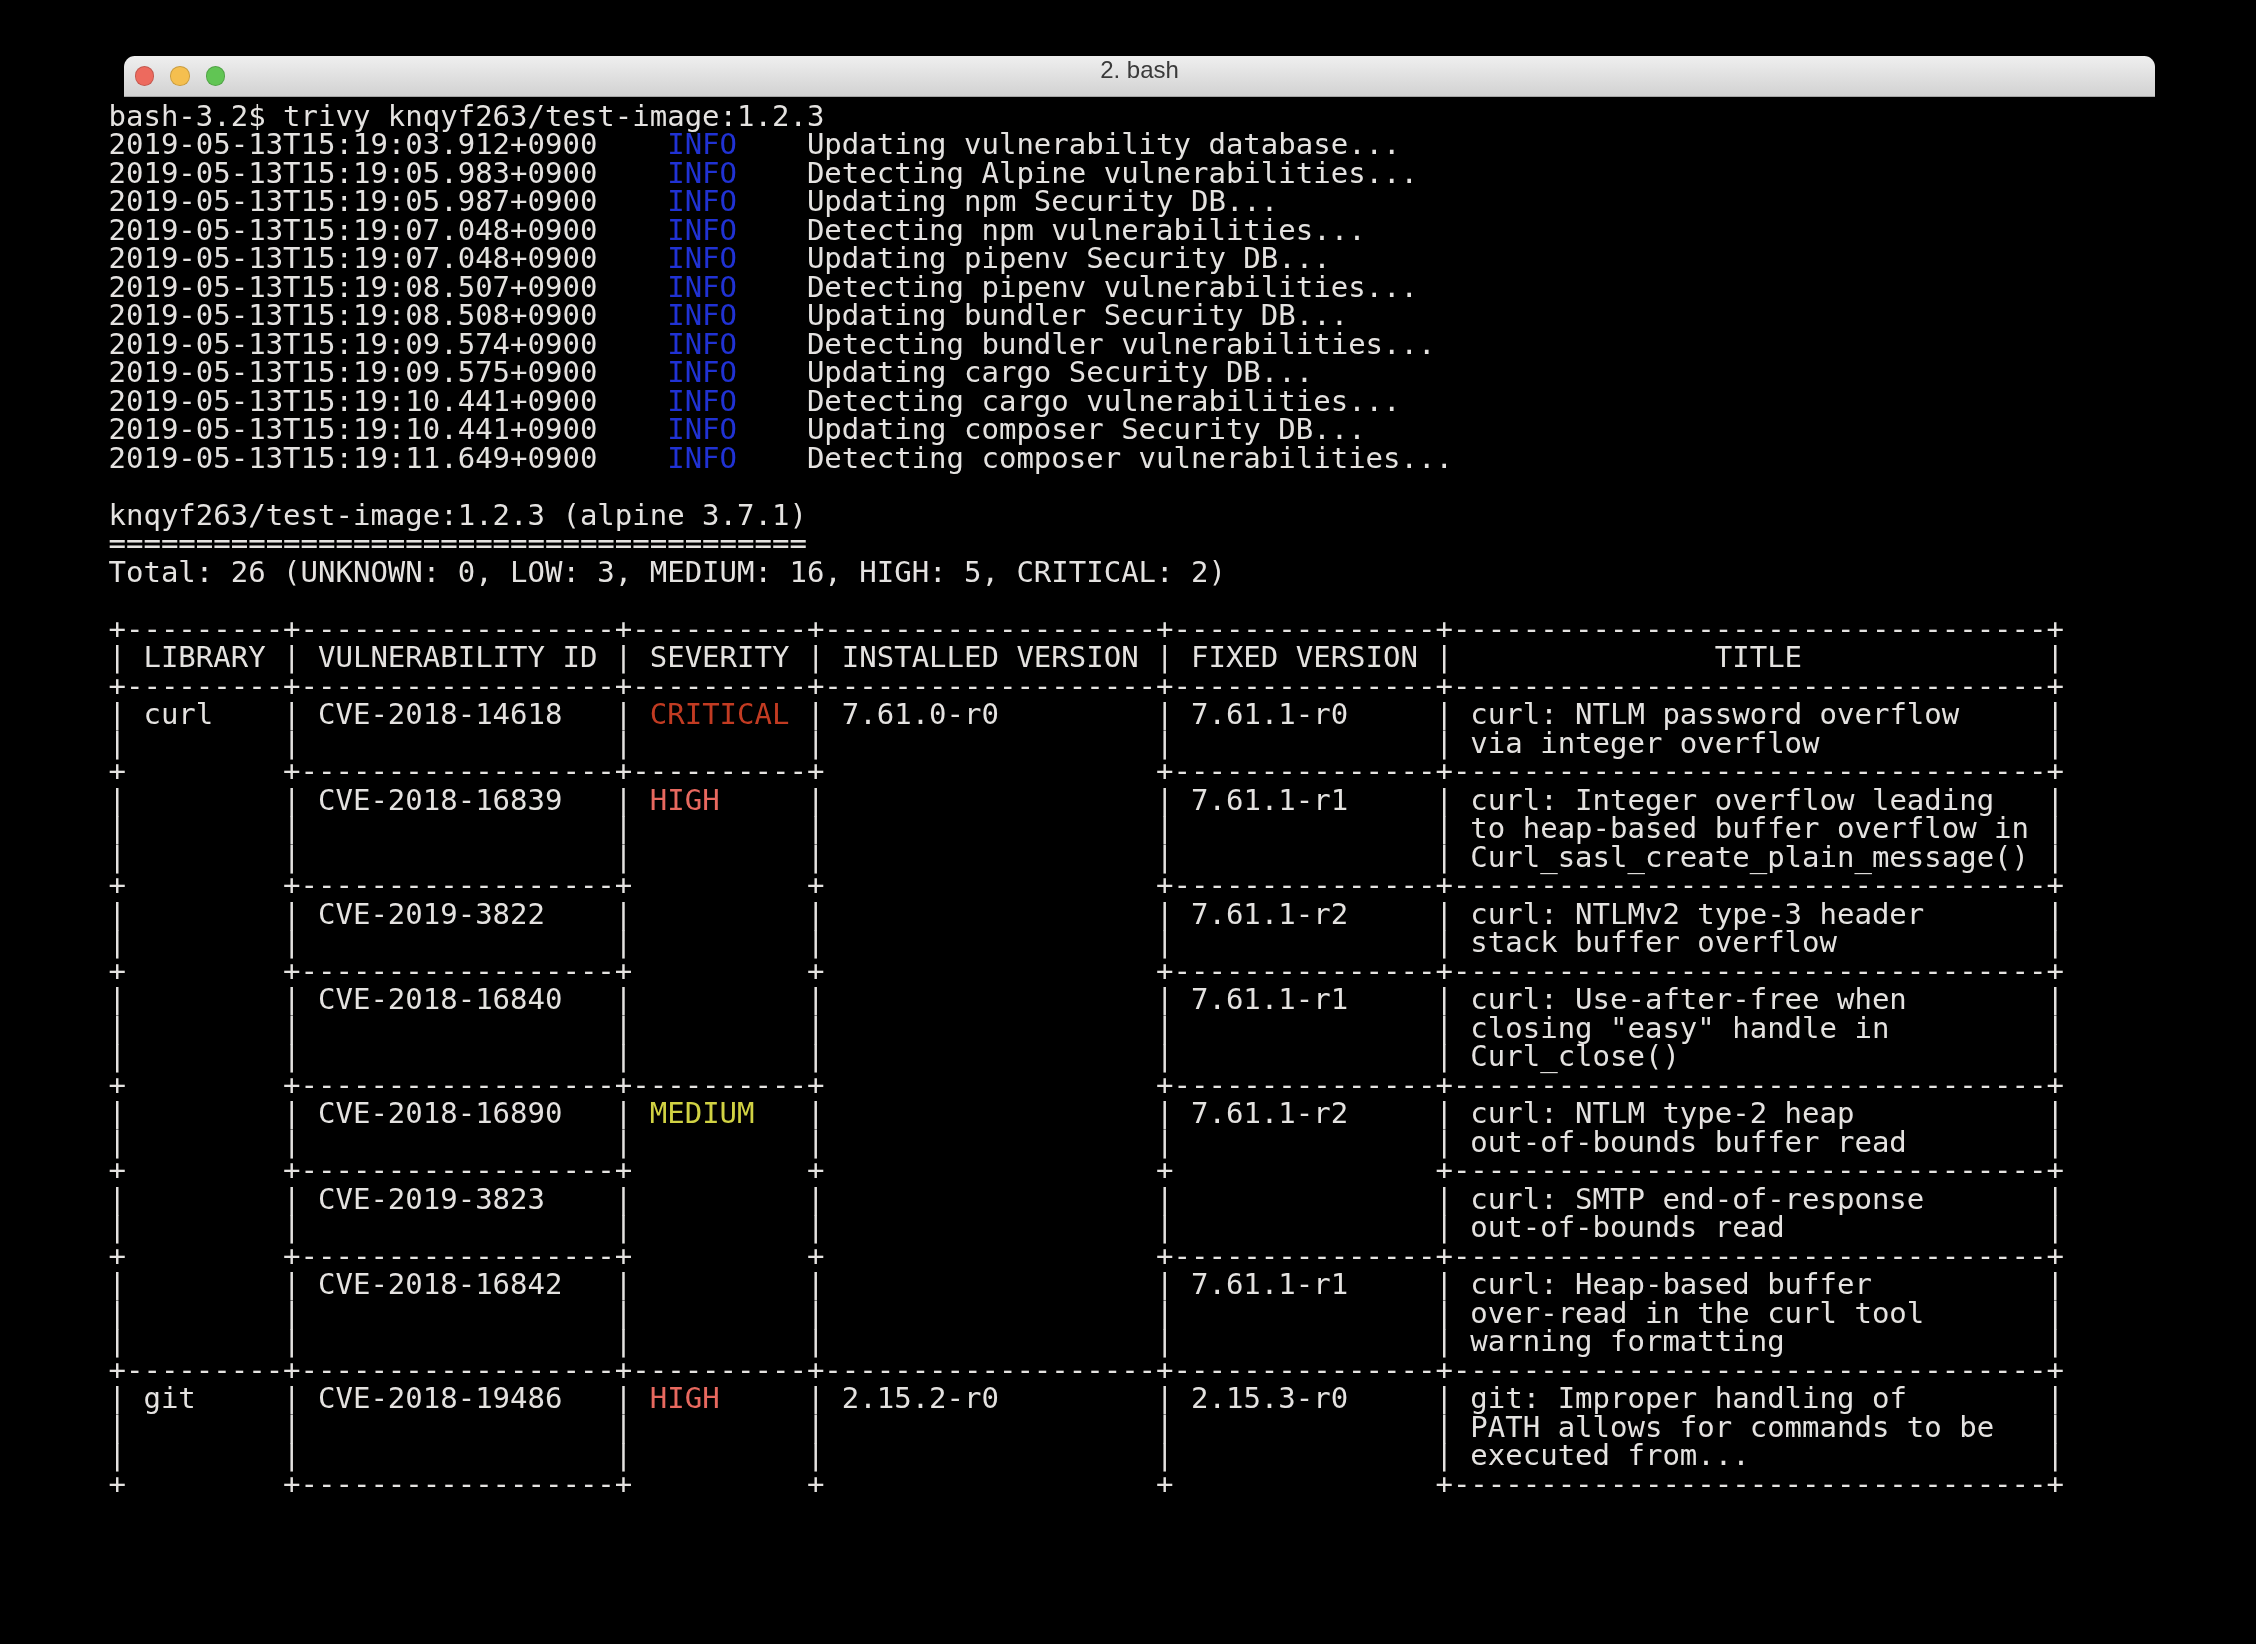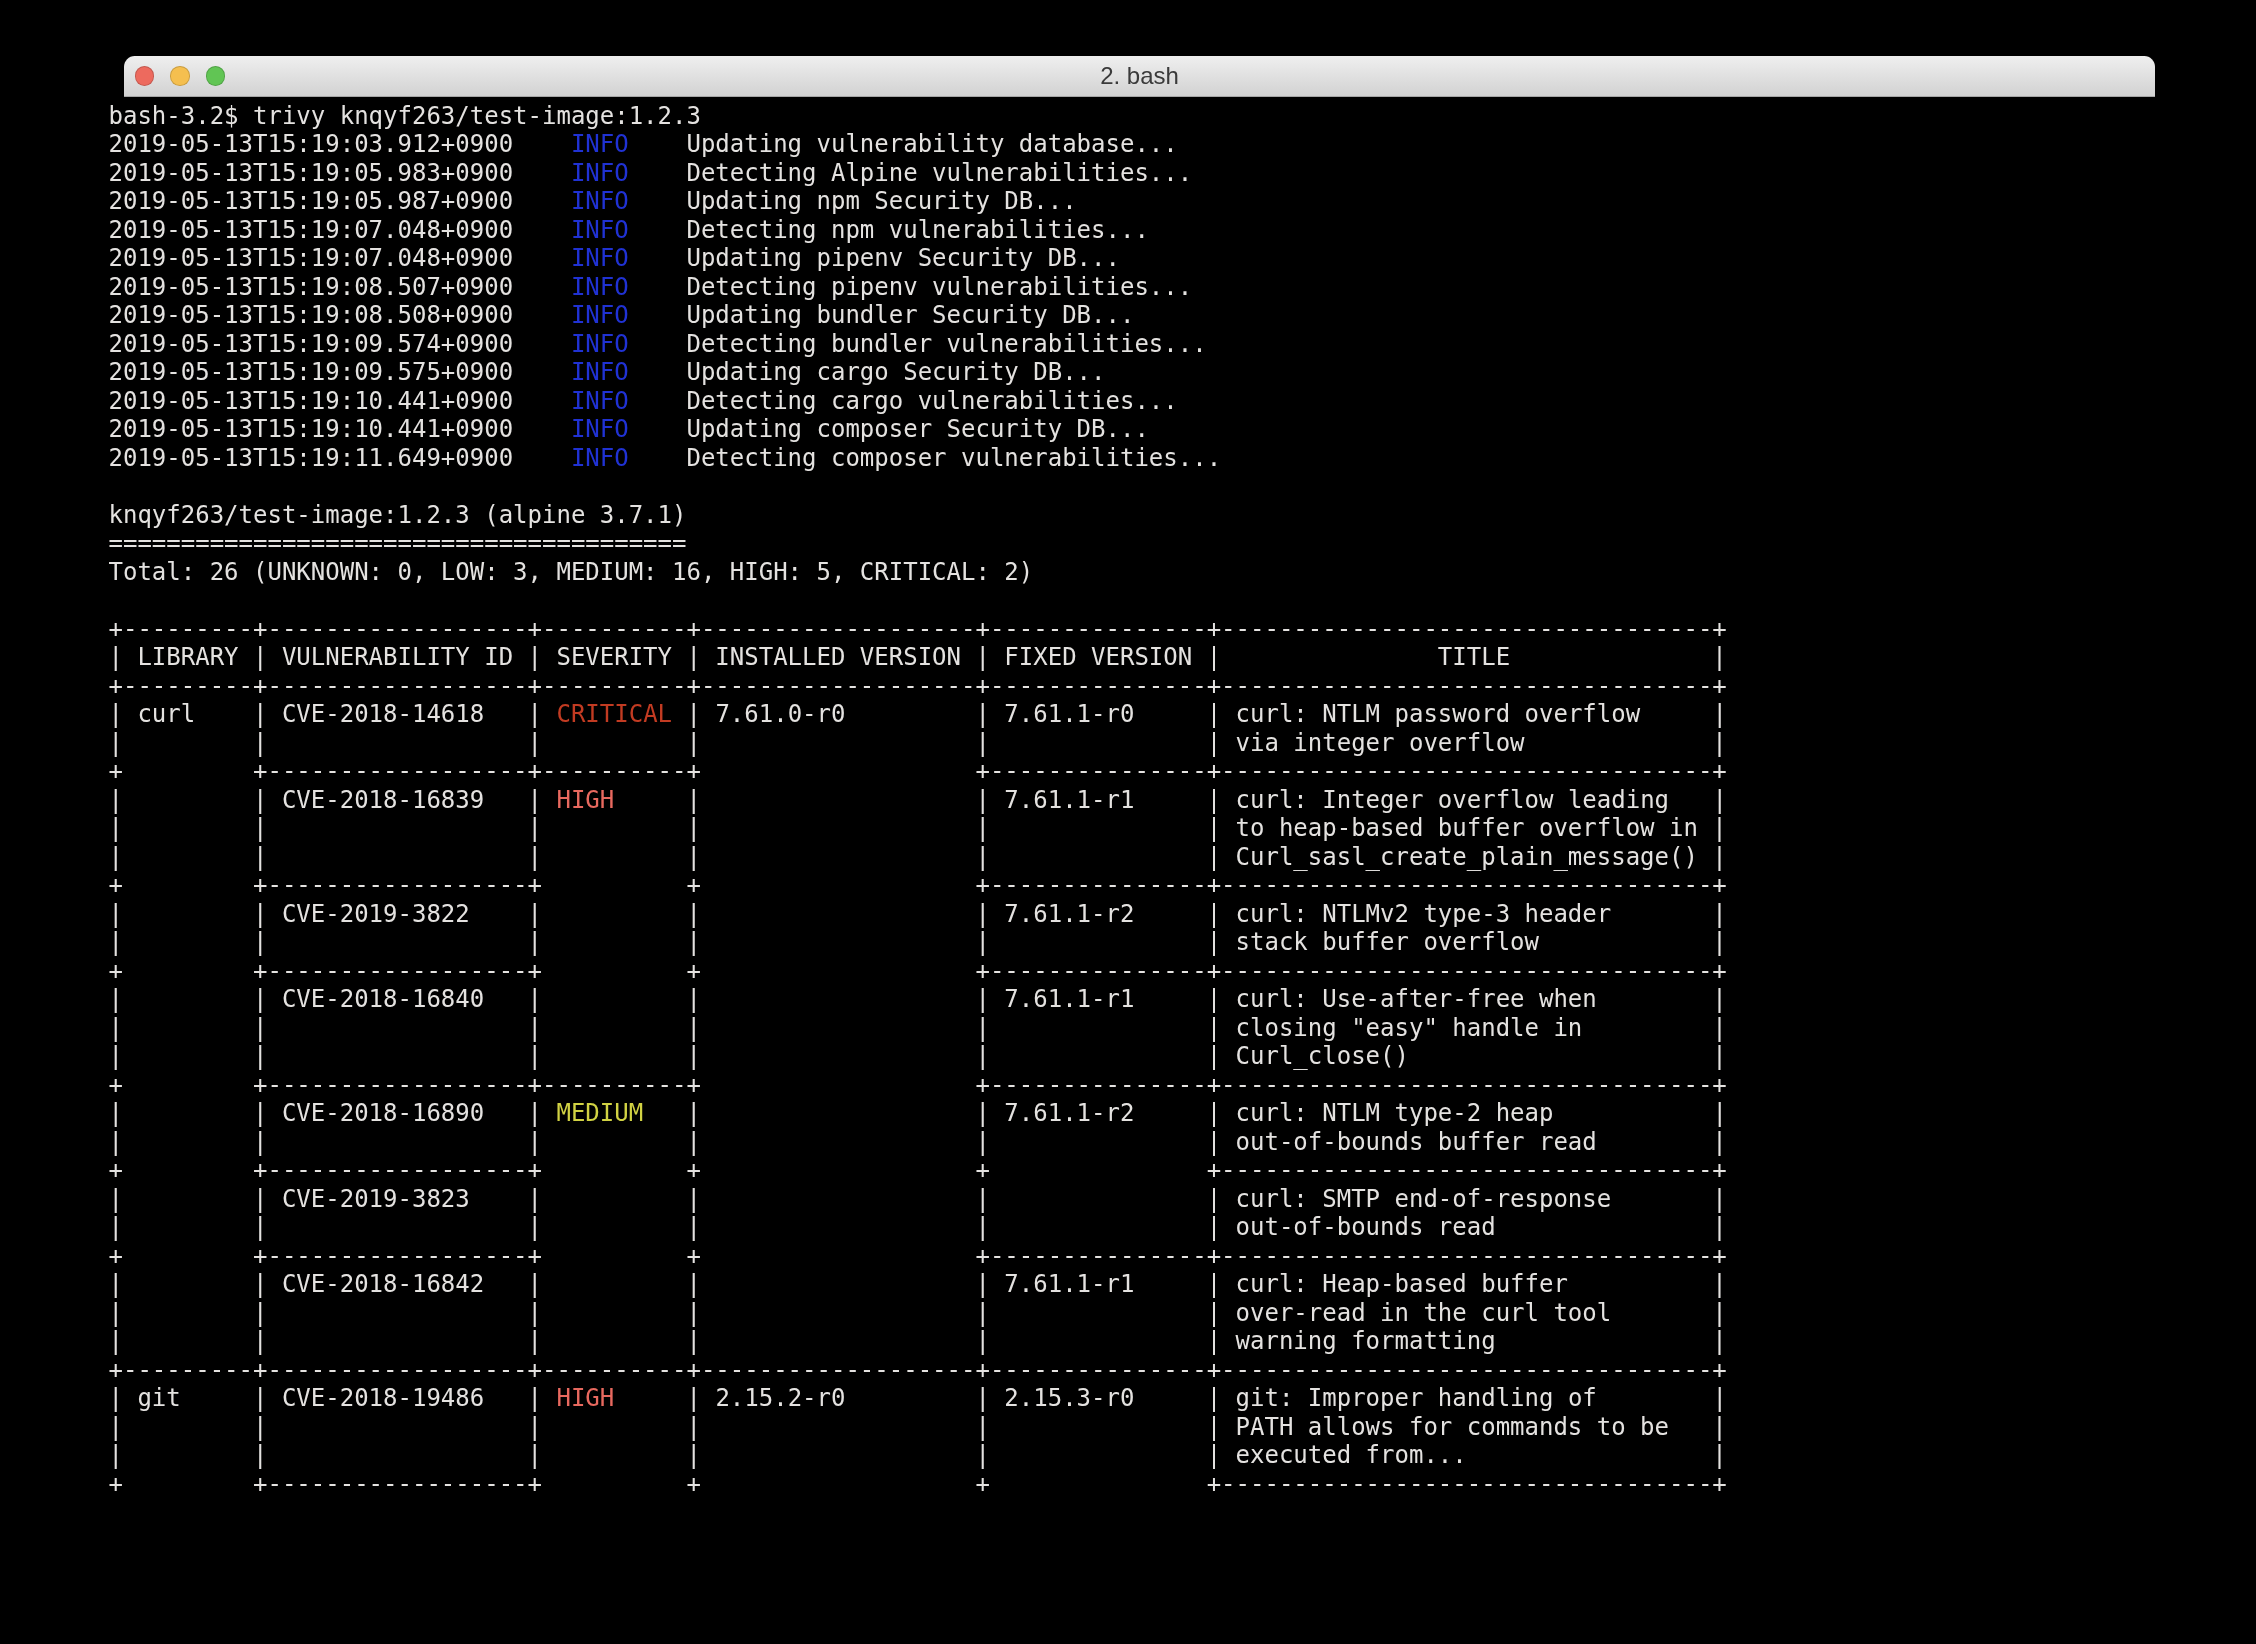--- a/index.html
+++ b/index.html
@@ -1,23 +1,23 @@
 <!DOCTYPE html>
 <html style="font-size:14.3px"><head>
 <meta charset="utf-8">
 <style>
   html,body{margin:0;padding:0;background:#000;}
   body{width:2256px;height:1645px;position:relative;overflow:hidden;}
   .desktop{position:absolute;inset:0;background:#000;}
   .window{position:absolute;left:104px;top:56px;width:2051px;height:1576px;background:#000;border-radius:10.7px 10.7px 0 0;}
-  .titlebar{position:relative;height:40px;background:linear-gradient(#efefef,#d2d2d2);border-bottom:1.8px solid #a6a6a6;border-radius:10.7px 10.7px 0 0;display:flex;align-items:center;margin-left:20px;}
+  .titlebar{position:relative;height:40px;background:linear-gradient(#efefef,#d2d2d2);border-bottom:1.8px solid #a6a6a6;border-radius:10.7px 10.7px 0 0;display:flex;margin-left:20px;}
   .lights{position:absolute;left:10.7px;top:0;height:40px;display:flex;align-items:center;gap:16px;}
   .light{width:19.6px;height:19.6px;border-radius:50%;display:inline-block;box-shadow:inset 0 0 0 0.9px rgba(0,0,0,0.18);}
   .title{flex:1;text-align:center;font-family:"Liberation Sans","DejaVu Sans",sans-serif;font-size:24px;font-weight:500;color:#3a3a3a;}
-  .screen{position:absolute;left:0;top:42px;right:0;bottom:0;padding:3.6px 0 0 4.5px;font-family:"DejaVu Sans Mono","Liberation Mono",monospace;font-size:24px;line-height:28.5px;white-space:pre;color:#e4e2e0;cursor:text;}
+  .screen{position:absolute;left:0;top:42px;right:0;bottom:0;padding:3.6px 0 0 4.5px;font-family:"DejaVu Sans Mono","Liberation Mono",monospace;font-size:29px;line-height:28.5px;white-space:pre;color:#e4e2e0;cursor:text;}
   .tline{height:28.5px;white-space:pre;}
 </style>
 </head>
 <body>
 
 <div class="desktop">
   <div class="window">
     <div class="titlebar">
       <div class="lights">
         <span class="light" style="background-color: rgb(237, 106, 94);"></span>

